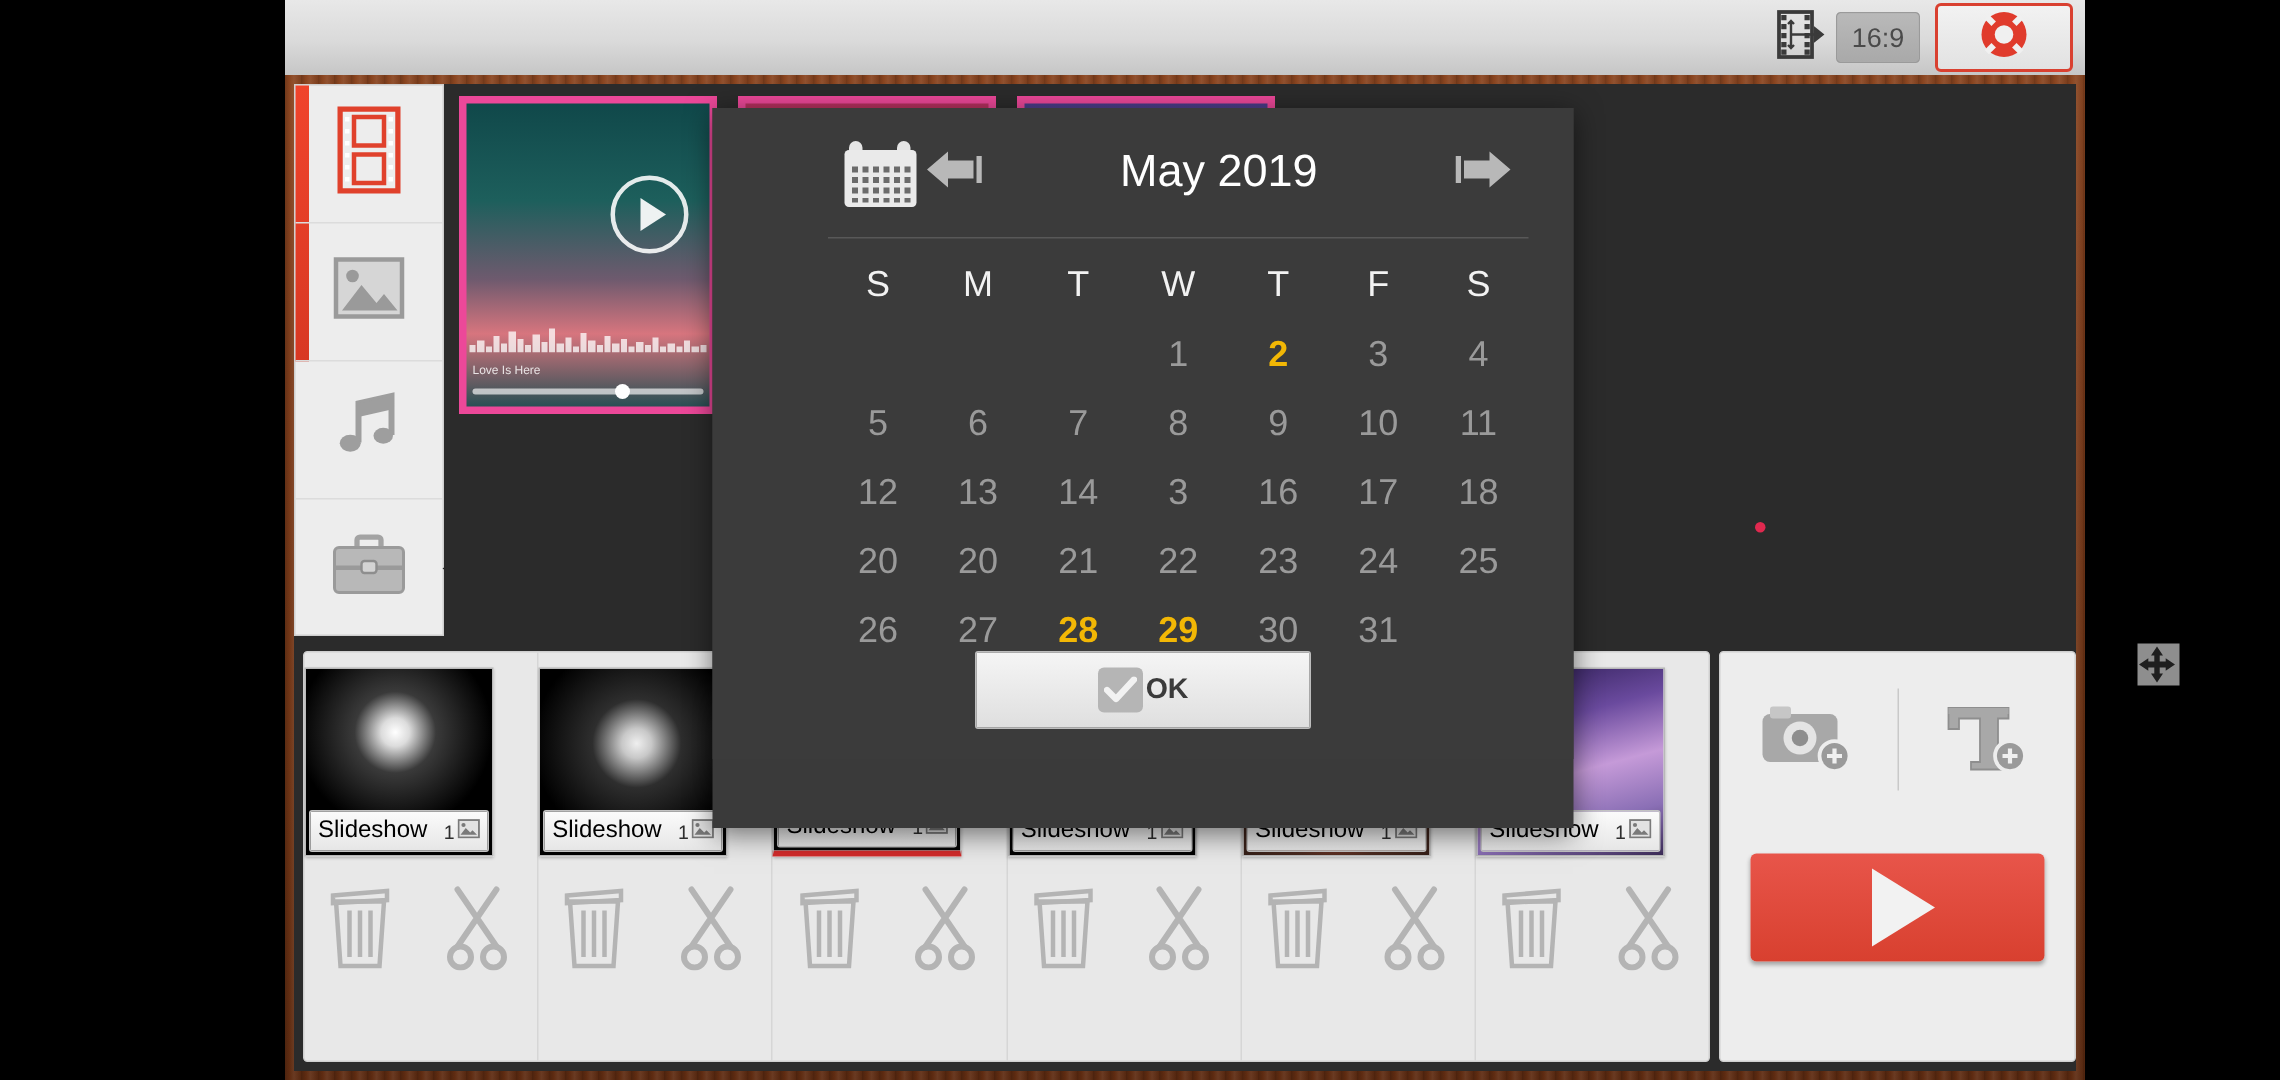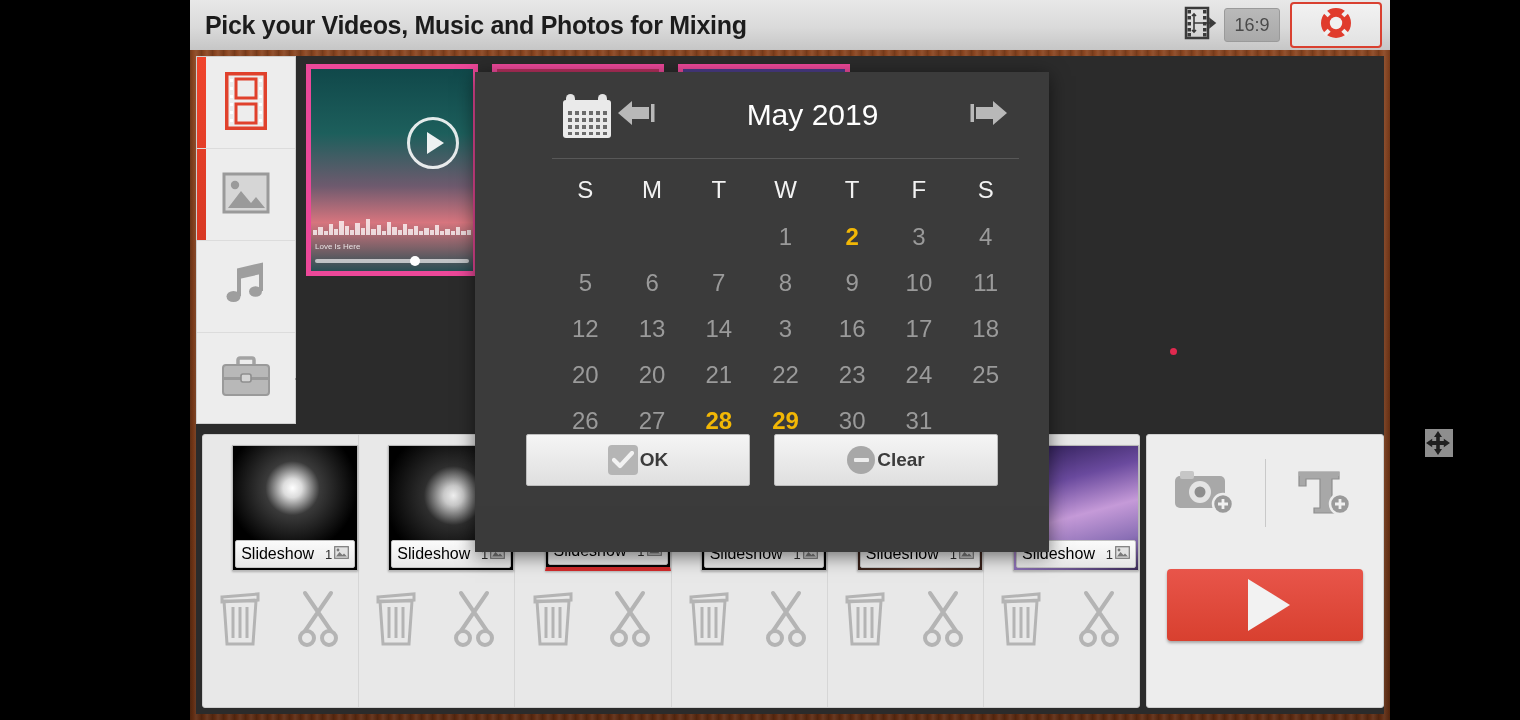--- a/index.html
+++ b/index.html
@@ -145,21 +145,21 @@
   
   .timeline {
     position: absolute; left: 6px; top: 378px;
     width: 938px; height: 274px;
     background: #e8e8e8; border: 1px solid #cfcfcf; border-radius: 3px;
     display: flex;
   }
   .clip {
     flex: 1 1 0; position: relative;
     border-right: 1px solid #d6d6d6;
-    display: flex; flex-direction: column; align-items: flex-end;
+    display: flex; flex-direction: column; align-items: flex-start;
   }
   .clip:last-child { border-right: none; }
   .clip-card {
     margin-top: 10px; width: 126px; height: 126px;
     position: relative; overflow: hidden;
     border: 1px solid #b8b8b8;
     box-shadow: 0 1px 2px rgba(0,0,0,.25);
   }
   .clip-card.sel { border-bottom: 4px solid #d12a2a; }
   .clip-thumb { position: absolute; inset: 0; }
@@ -265,21 +265,20 @@
   }
   .minus-bar { width: 15px; height: 4px; background: #ededed; border-radius: 1px; }
 </style>
 </head>
 <body>
 
 <div id="app">
   <div class="window">
 
     <div class="titlebar">
-      <div class="app-title">Pick your Videos, Music and Photos for Mixing</div>
       <div class="title-right">
         <div class="ratio-group">
           <span>
             <svg width="34" height="36" viewBox="0 0 34 36">
               <rect x="2" y="3" width="22" height="30" fill="none" stroke="#3a3a3a" stroke-width="2.5"></rect>
               <g fill="#3a3a3a">
                 <rect x="3.5" y="5" width="3.5" height="3.5"></rect>
                   <rect x="3.5" y="11" width="3.5" height="3.5"></rect>
                 <rect x="3.5" y="17" width="3.5" height="3.5"></rect>
                   <rect x="3.5" y="23" width="3.5" height="3.5"></rect>
@@ -879,25 +878,19 @@
 
         <div class="dlg-footer">
           <div class="dlg-btn">
             <span class="ok-box">
               <svg width="22" height="18" viewBox="0 0 22 18">
                   <path d="M2 9 L8 15 L20 2" fill="none" stroke="#f2f2f2" stroke-width="4.2" stroke-linecap="round" stroke-linejoin="round"></path>
                 </svg>
             </span>
             <span>OK</span>
           </div>
-          <div class="dlg-btn">
-            <span class="minus-circle">
-                <span class="minus-bar"></span>
-              </span>
-            <span>Clear</span>
-          </div>
         </div>
 
       </div>
     </div>
 
   </div>
 </div>
 
 </body></html>

